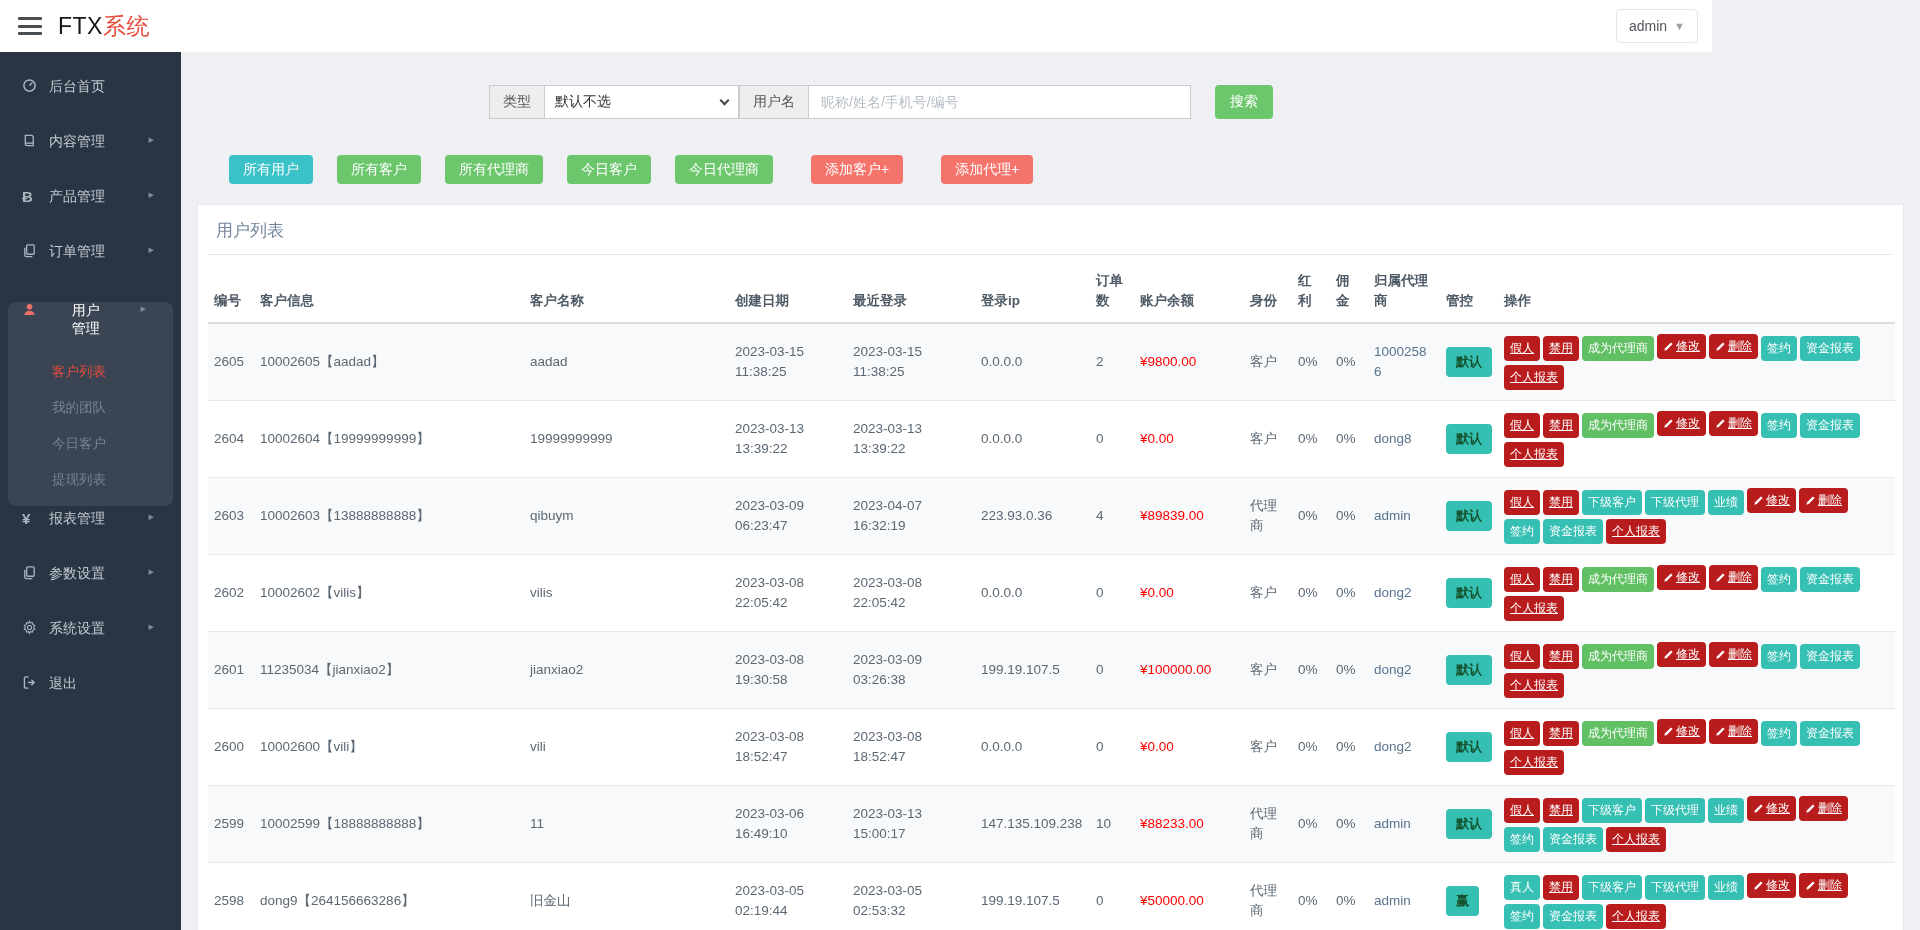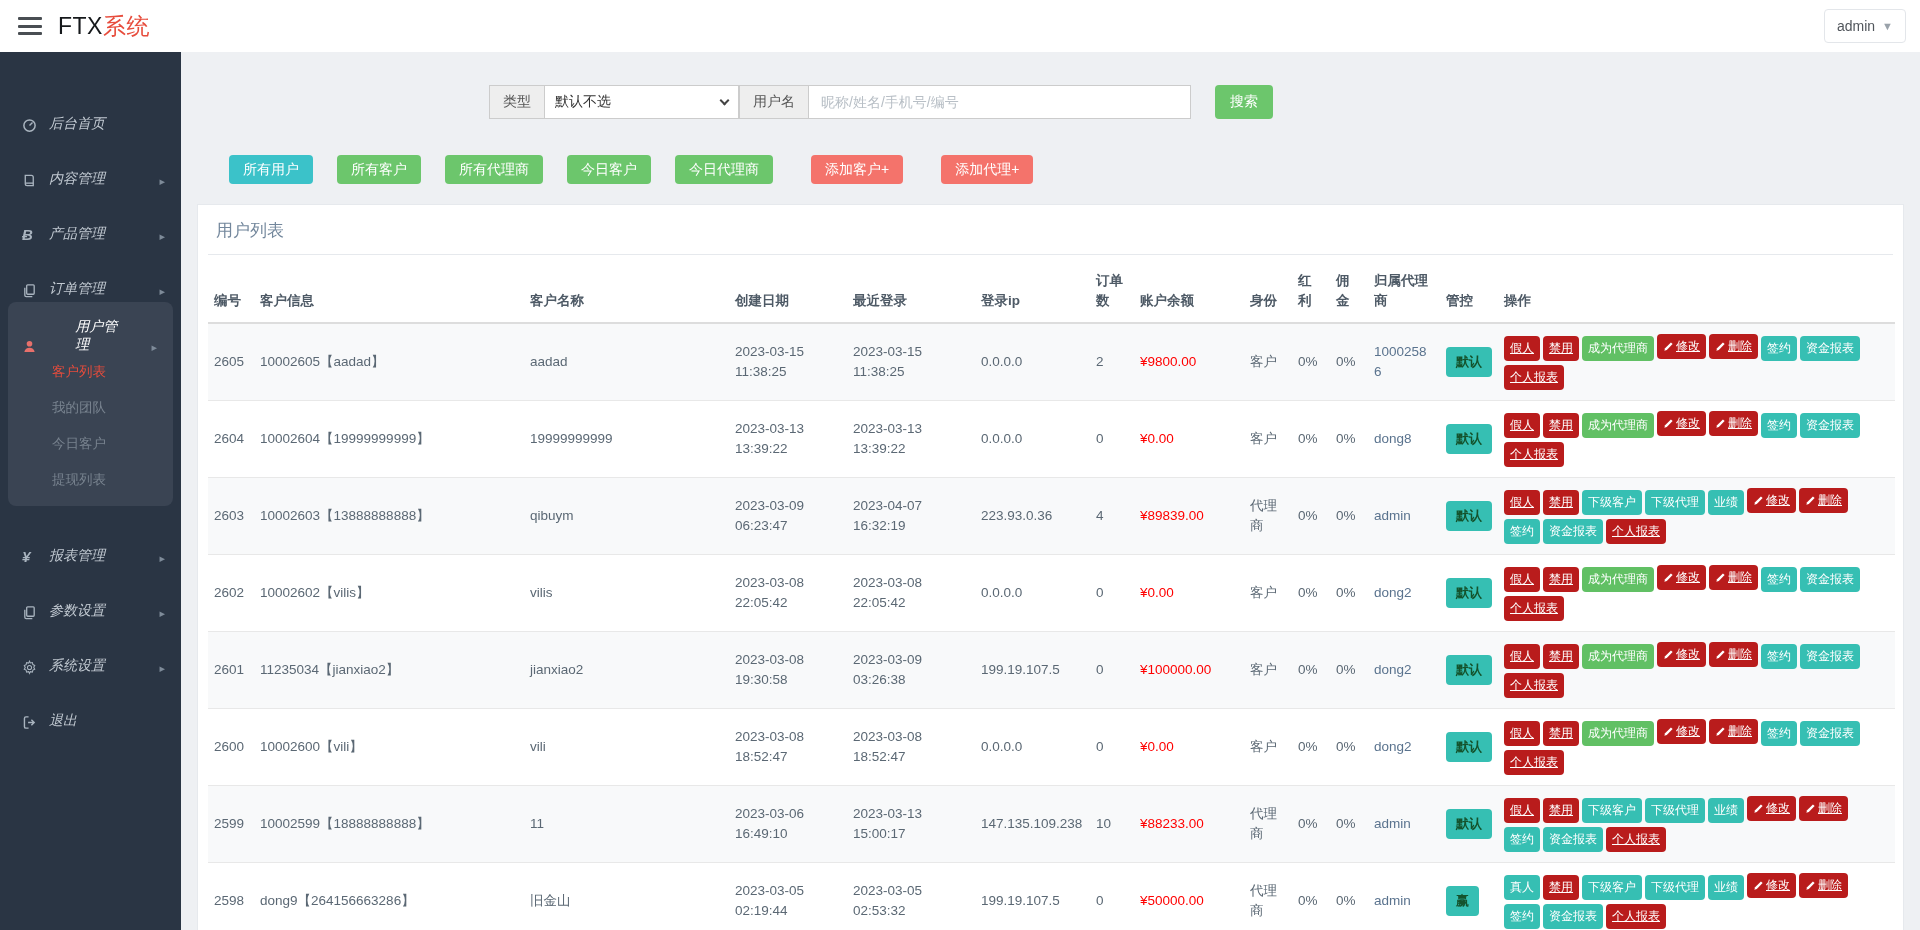--- a/index.html
+++ b/index.html
@@ -1,37 +1,37 @@
 <!DOCTYPE html>
 <html><head>
 <meta charset="utf-8">
 <style>
   * { box-sizing: border-box; margin: 0; padding: 0; }
   html,body { width:1920px; height:930px; overflow:hidden;
     font-family:"Liberation Sans","DejaVu Sans",sans-serif; background:#EEF0F3; }
 
   
-  .topbar { position:fixed; top:0; left:0; width:1920px; height:52px; background:#fff; z-index:20;
+  .topbar { position:fixed; top:0; left:0; width:1712px; height:52px; background:#fff; z-index:20;
     display:flex; align-items:center; }
   .hamburger { margin-left:18px; width:24px; height:18px; display:flex; flex-direction:column;
     justify-content:space-between; cursor:pointer; }
   .hamburger i { display:block; height:3px; background:#494E53; border-radius:1px; }
   .logo { margin-left:16px; font-size:23px; letter-spacing:.5px; }
   .logo .primary { color:#15181B; }
   .logo .accent { color:#E74C3C; }
   .admin-btn { margin-left:auto; margin-right:14px; background:#fff; border:1px solid #E3E6EA;
     border-radius:4px; padding:8px 12px; font-size:14px; color:#51565C; display:flex;
     align-items:center; gap:7px; cursor:pointer; }
   .admin-btn .caret { font-size:11px; color:#9AA2AA; }
 
   
   .sidebar { position:fixed; top:52px; left:0; bottom:0; width:181px; background:#2A3544; z-index:10; }
   .sidebar nav { padding-top:26px; }
-  .side-item { display:flex; align-items:flex-end; height:55px; padding:0 16px 0 22px;
-    color:#C2CAD2; font-size:14px; cursor:pointer;font-style:italic; }
+  .side-item { display:flex; align-items:flex-start; height:55px; padding:0 27px 0 22px;
+    color:#C2CAD2; font-size:14px; cursor:pointer; }
   .side-item .icon { width:27px; display:inline-flex; align-items:center; color:#A9B4BF; font-size:15px; }
   .side-item .icon svg { width:15px; height:15px; }
   .side-item .chev { margin-left:auto; font-size:11px; color:#7E8B99; }
   .side-item.active { color:#FFFFFF;gap:32px; }
   .side-item.active .icon { color:#E7706B; }
   .side-group { background:#3A4453; border-radius:8px; margin:4px 8px; padding-bottom:8px; }
   .side-group .side-item { padding-left:14px; height:52px; }
   .side-sub { height:36px; display:flex; align-items:center; padding-left:44px; font-size:13.5px;
     color:#78838F; cursor:pointer; }
   .side-sub.active { color:#E74C3C; }

